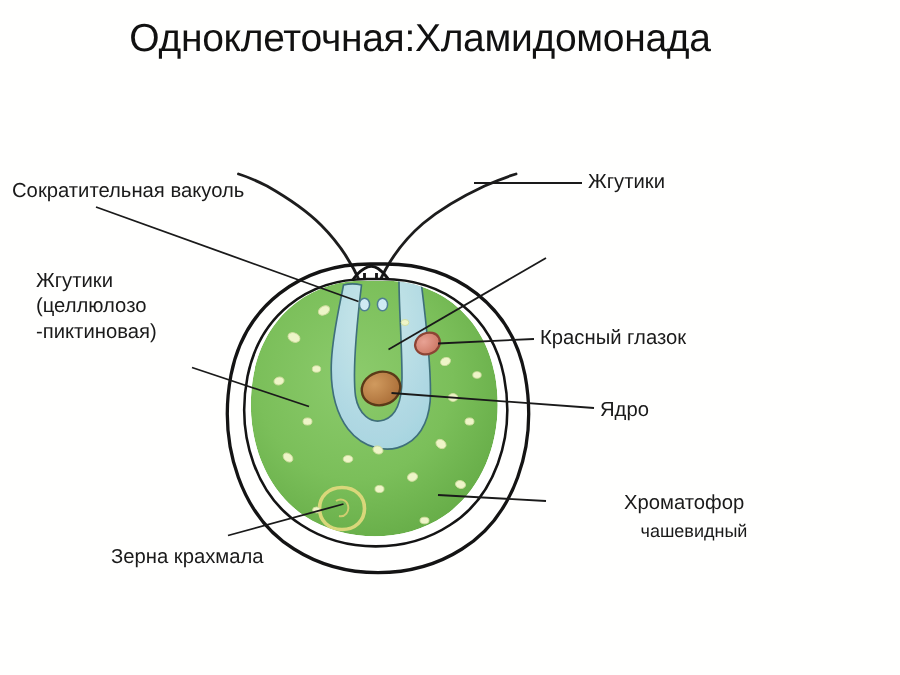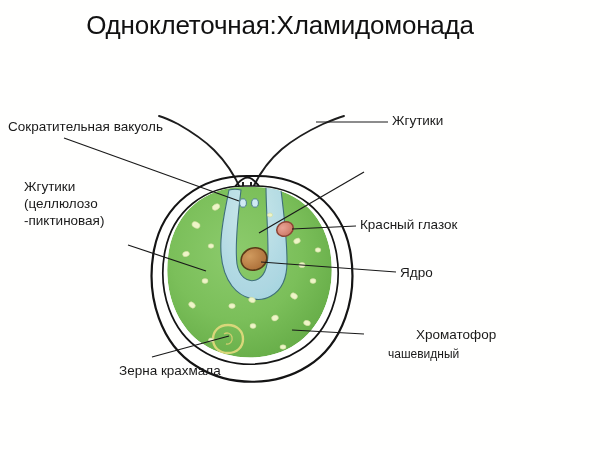--- a/index.html
+++ b/index.html
@@ -30,37 +30,38 @@
   }
   .label {
     position: absolute;
     color: #1a1a1a;
     font-size: 13.5px;
     line-height: 17px;
     white-space: nowrap;
   }
   .label.sub {
     font-size: 12px;
+    margin-left: 39px;
   }
   #svg-layer {
     position: absolute;
     left: 0;
     top: 0;
     width: 600px;
     height: 450px;
   }
   .lbl-vacuole { left: 8px;  top: 118px; }
   .lbl-obolochka { left: 24px; top: 178px; }
   .lbl-flagella { left: 392px; top: 112px; }
   .lbl-cytoplasm { left: 368px; top: 164px; }
   .lbl-eyespot { left: 360px; top: 216px; }
   .lbl-nucleus { left: 400px; top: 264px; }
   .lbl-chromato { left: 368px; top: 326px; margin-left: 48px; }
   .lbl-chromato-sub { left: 388px; top: 346px; }
-  .lbl-starch { left: 74px; top: 362px; margin-left: 45px; }
+  .lbl-starch { left: 74px; top: 362px; }
 </style>
 </head>
 <body>
 
 <div id="page">
 
   <div id="title">Одноклеточная:Хламидомонада</div>
 
   <svg id="svg-layer" viewBox="0 0 600 450">
     <defs>

